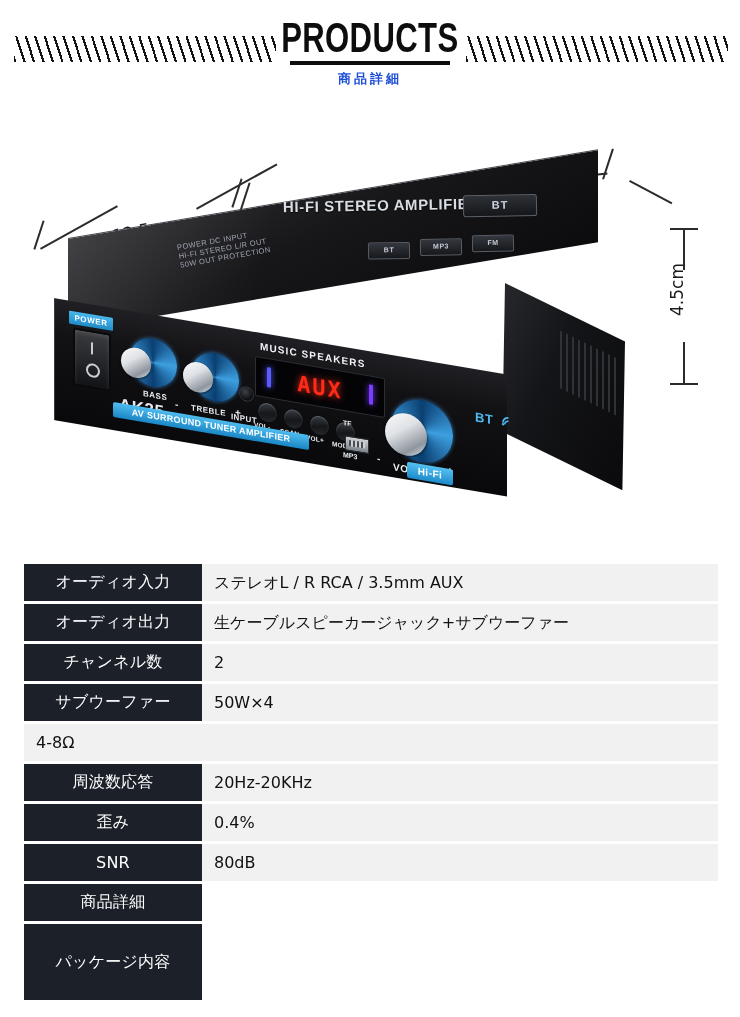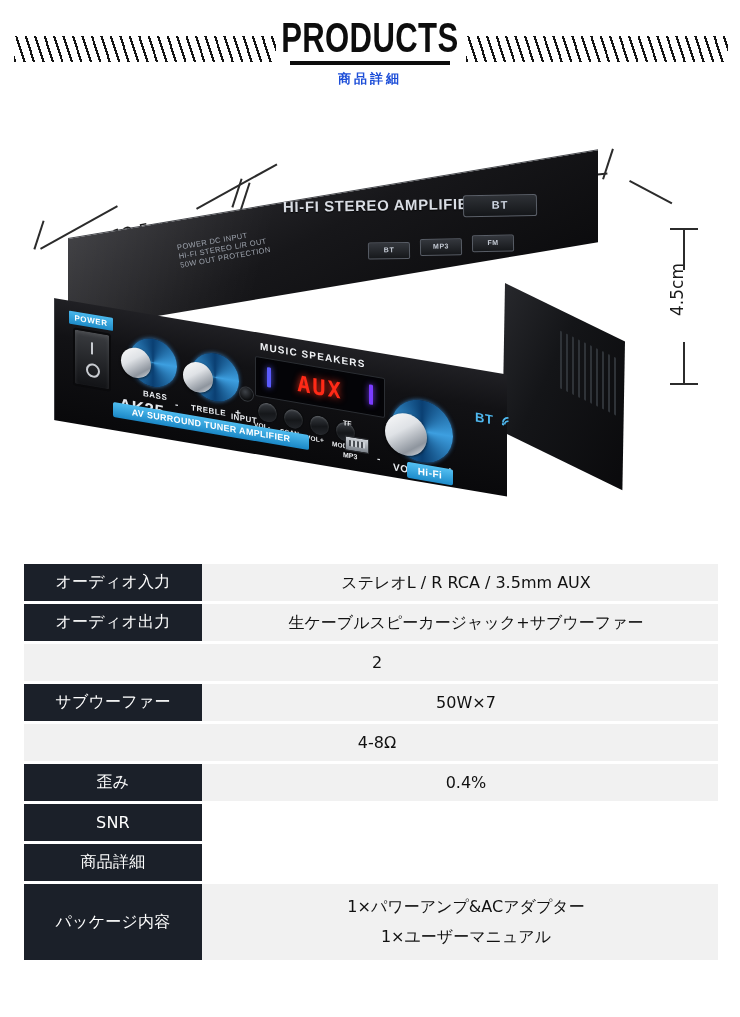--- a/index.html
+++ b/index.html
@@ -234,21 +234,21 @@
     letter-spacing:.2px;box-sizing:border-box;padding:2px 4px;text-align:center;
   }
   .cell-label.small{font-size:11.5px;letter-spacing:0;}
   .cell-value{
     flex:1;min-height:37px;background:#f1f1f1;
     display:flex;flex-direction:column;justify-content:center;
     color:#111;font-size:16px;
     font-family:"DejaVu Sans","Liberation Sans",sans-serif;
     padding:2px 0 2px 12px;box-sizing:border-box;
   }
-  .cell-value .vline{line-height:30px;text-align:center;}
+  .cell-value .vline{line-height:30px;}
   .row.tall .cell-label,.row.tall .cell-value{min-height:76px;}
 </style>
 </head>
 <body>
 
 <div class="page">
 
   <div class="header">
     <div class="hatch hatch-left"></div>
     <div class="hatch hatch-right"></div>
@@ -382,49 +382,55 @@
           <div class="vline">ステレオL / R RCA / 3.5mm AUX</div>
         </div>
       </div>
       <div class="row">
         <div class="cell-label">オーディオ出力</div>
         <div class="cell-value">
           <div class="vline">生ケーブルスピーカージャック+サブウーファー</div>
         </div>
       </div>
       <div class="row">
+        <div class="cell-label">チャンネル数</div>
         <div class="cell-value">
           <div class="vline">2</div>
         </div>
       </div>
       <div class="row">
         <div class="cell-label">サブウーファー</div>
         <div class="cell-value">
-          <div class="vline">50W×7</div>
+          <div class="vline">50W×4</div>
         </div>
       </div>
       <div class="row">
         <div class="cell-value">
           <div class="vline">4-8Ω</div>
         </div>
       </div>
       <div class="row">
+        <div class="cell-label">周波数応答</div>
+        <div class="cell-value">
+          <div class="vline">20Hz-20KHz</div>
+        </div>
+      </div>
+      <div class="row">
         <div class="cell-label">歪み</div>
         <div class="cell-value">
           <div class="vline">0.4%</div>
         </div>
       </div>
       <div class="row">
         <div class="cell-label">SNR</div>
+        <div class="cell-value">
+          <div class="vline">80dB</div>
+        </div>
       </div>
       <div class="row">
         <div class="cell-label">商品詳細</div>
       </div>
       <div class="row tall">
         <div class="cell-label">パッケージ内容</div>
-        <div class="cell-value">
-          <div class="vline">1×パワーアンプ&amp;ACアダプター</div>
-          <div class="vline">1×ユーザーマニュアル</div>
-        </div>
       </div>
     </div>
 
 </div>
 
 </body></html>

